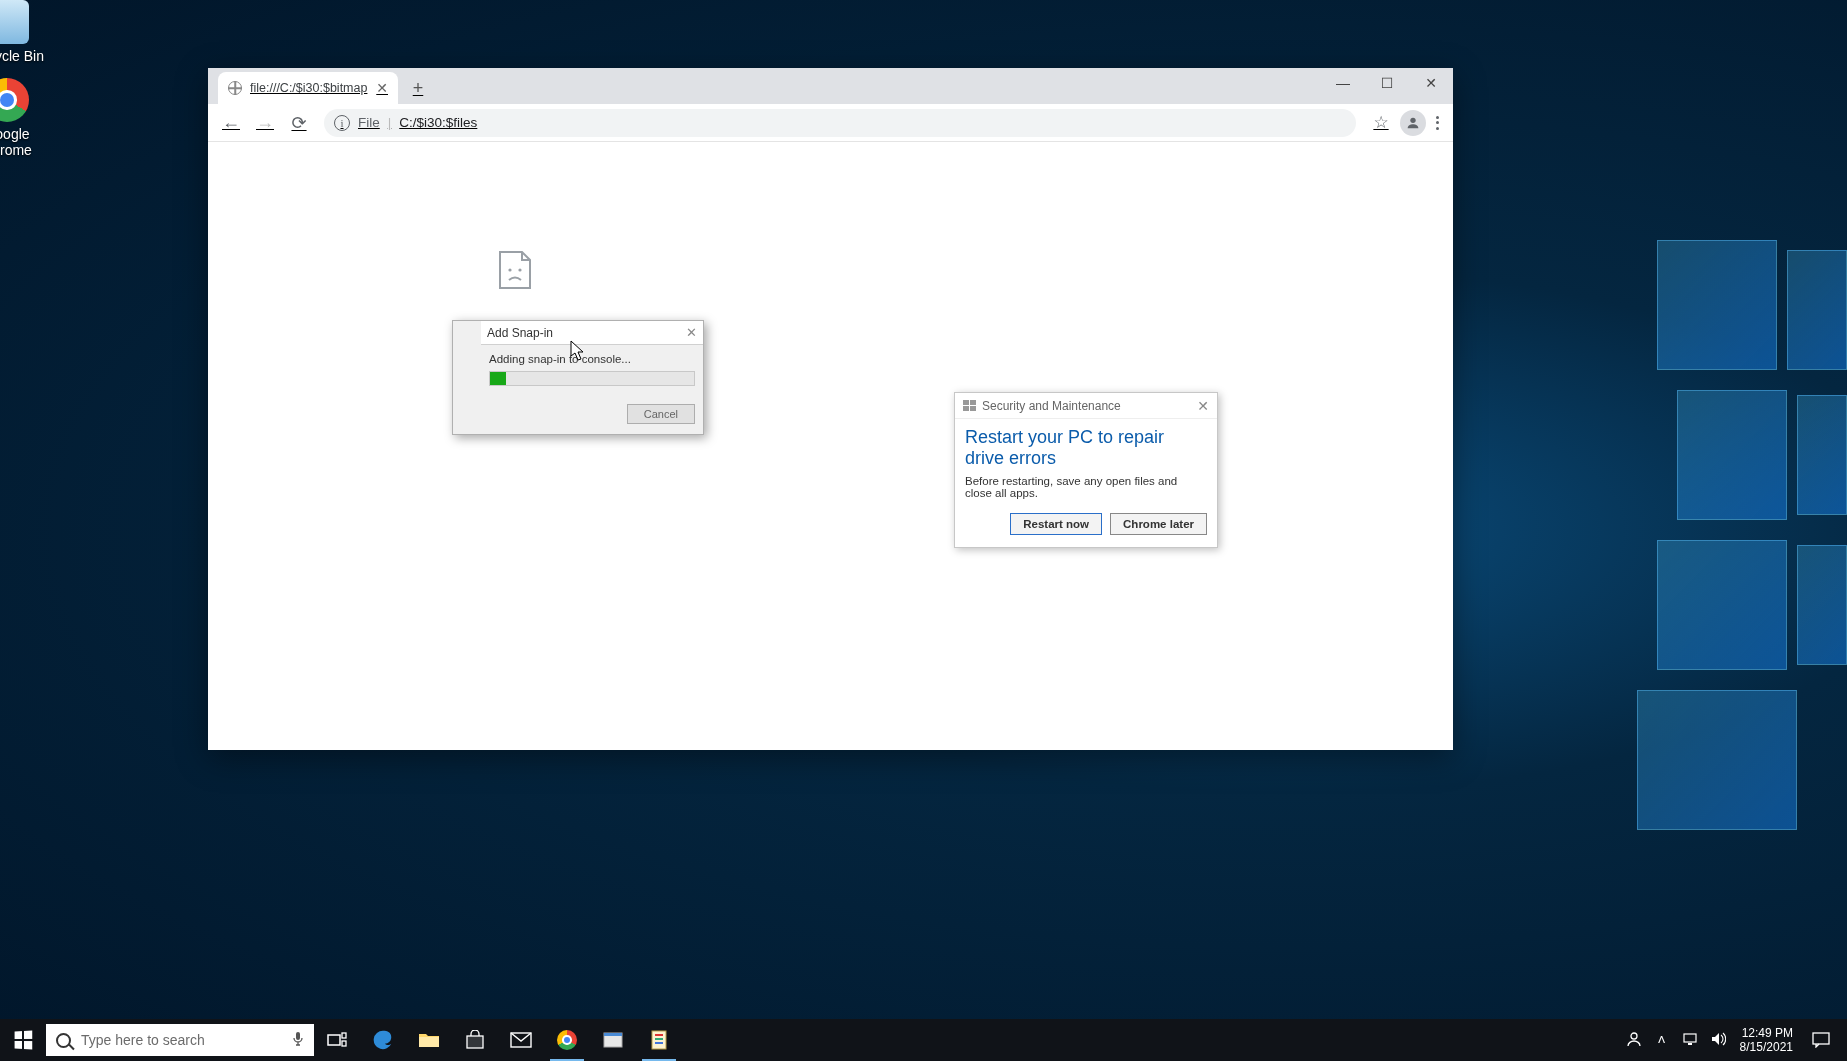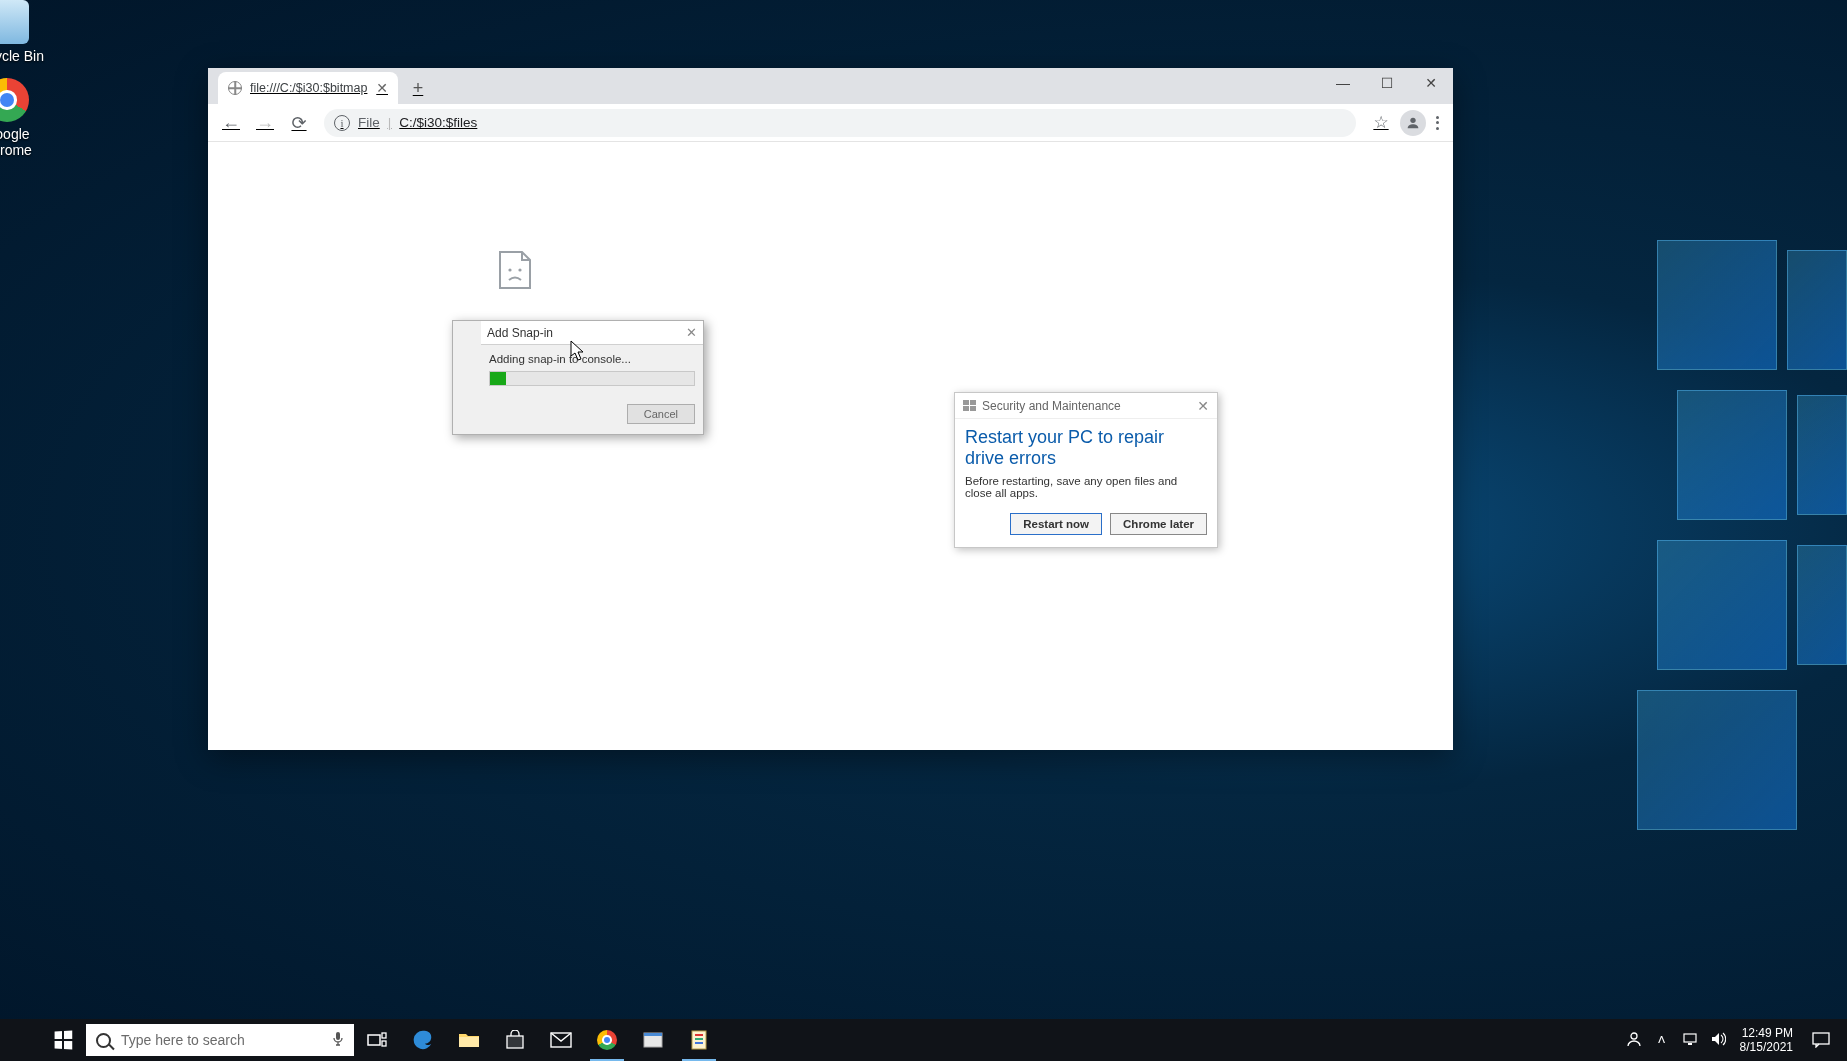--- a/index.html
+++ b/index.html
@@ -214,21 +214,20 @@
 }
 .notif .btnrow .btn.primary { border: 1.5px solid #2a6fc9; }
 
 
 .taskbar {
   position: absolute; left: 0; right: 0; bottom: 0;
   height: 42px;
   background: #101318;
   display: flex; align-items: center;
   z-index: 100;
-  padding-left: 40px;
 }
 .start {
   width: 46px; height: 100%;
   display: flex; align-items: center; justify-content: center;
 }
 .start .winlogo {
   width: 18px; height: 18px;
   display: grid; grid-template-columns: 1fr 1fr; grid-template-rows: 1fr 1fr; gap: 2px;
   transform: perspective(40px) rotateY(-12deg);
 }

